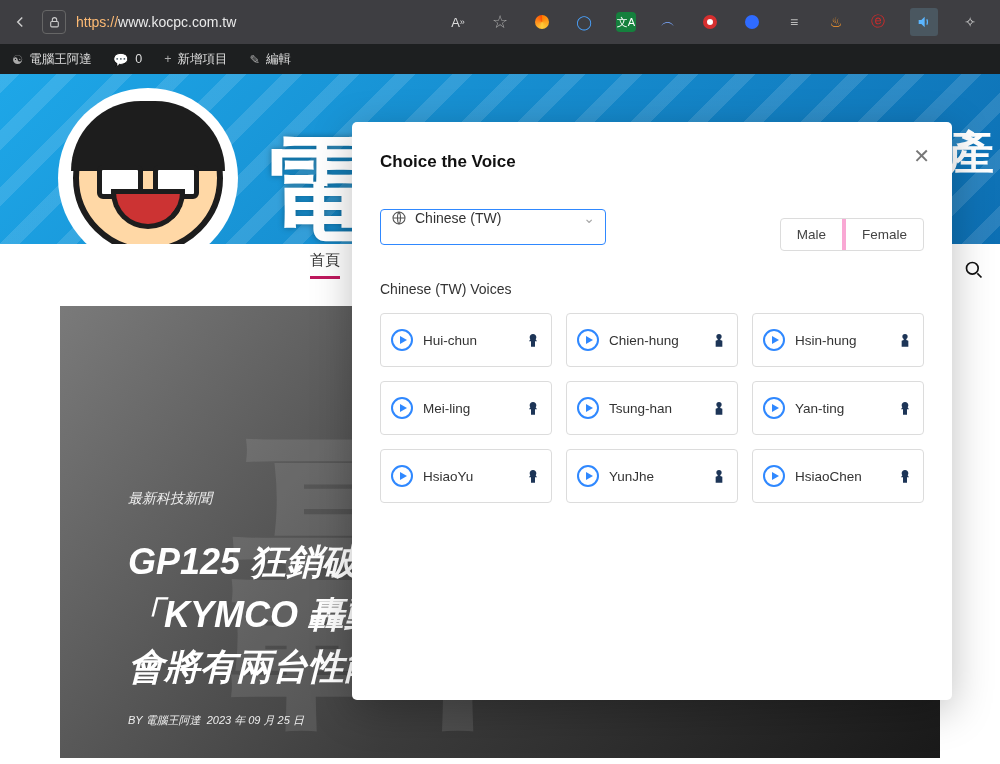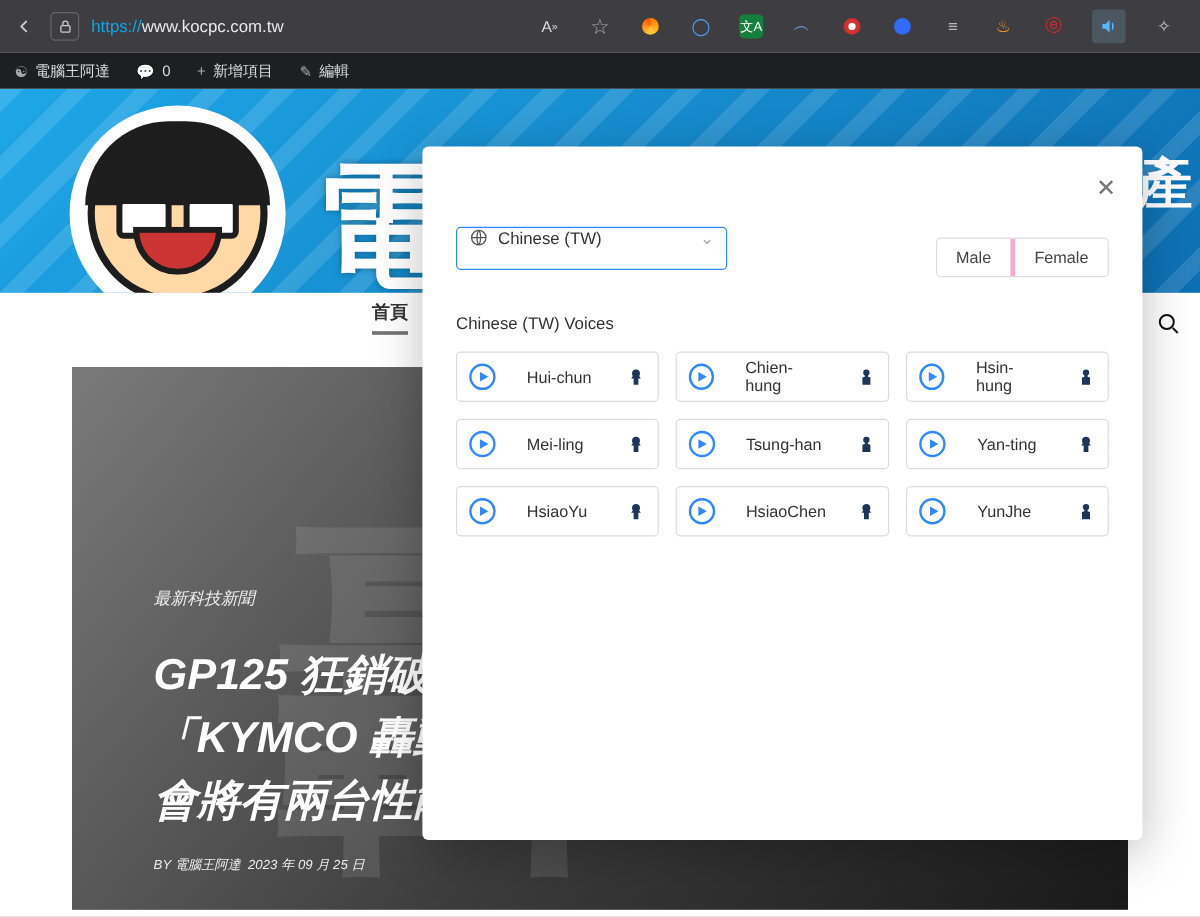--- a/index.html
+++ b/index.html
@@ -30,21 +30,21 @@
     display: flex; align-items: center; justify-content: center;
     color: #ccc;
     border: 1px solid #666; border-radius: 4px;
   }
   .url {
     flex: 0 0 auto;
     color: #eaeaea;
     font-size: 14px;
     white-space: nowrap;
   }
-  .url .muted { color: #0ea5e9; }
+  .url .muted { color: #fdba74; }
   .chrome-right {
     margin-left: auto;
     display: flex;
     align-items: center;
     gap: 22px;
     padding-right: 12px;
   }
   .tb-icon {
     width: 20px; height: 20px;
     display: flex; align-items:center; justify-content:center;
@@ -118,21 +118,21 @@
   .banner-right{
     position:absolute;right:6px;top:48px;
     font-size:46px;font-weight:800;color:#fff;
   }
   .nav-row{
     height:36px;display:flex;align-items:center;
     padding-left:310px;font-size:15px;color:#333;gap:24px;
     background:#fff;
   }
   .nav-row .nitem{padding:6px 0;}
-  .nav-row .nitem.active{border-bottom:3px solid #737373;font-weight:700;text-align:center;}
+  .nav-row .nitem.active{border-bottom:3px solid #be185d;font-weight:400;text-align:center;}
   .search-btn{
     position:absolute;right:6px;top:176px;
     width:40px;height:40px;display:flex;align-items:center;justify-content:center;
     font-size:20px;color:#222;
   }
   
   .hero{
     position:absolute;left:60px;right:60px;top:232px;bottom:6px;
     background:#555 linear-gradient(130deg,#7a7a7a,#3c3c3c 55%,#1a1a1a);
     overflow:hidden;
@@ -188,22 +188,22 @@
   .lang-select .chev{margin-left:auto;color:#aaa;}
   .gender-group{display:flex;border:1px solid #dcdcdc;border-radius:4px;overflow:hidden;margin-top:16px;}
   .gender-group .g{padding:8px 16px;font-size:13.5px;color:#444;border-left:4px solid #f9a8d4;}
   .gender-group .g:first-child{border-left:none;}
   .subhead{margin-top:30px;font-size:14px;color:#333;}
   .voice-grid{
     margin-top:16px;
     display:grid;grid-template-columns:repeat(3,1fr);gap:14px;
   }
   .voice{
-    height:42px;border:1px solid #dcdcdc;border-radius:4px;
-    display:flex;align-items:center;padding:0 10px;gap:26px;
+    height:54px;border:1px solid #dcdcdc;border-radius:4px;
+    display:flex;align-items:center;padding:0 10px;gap:10px;
     font-size:13.5px;color:#333;
   }
   .voice .play{
     width:22px;height:22px;border:2px solid #2f88ff;border-radius:50%;
     display:flex;align-items:center;justify-content:center;
   }
   .voice .play::after{
     content:"";border-left:7px solid #2f88ff;border-top:4px solid transparent;border-bottom:4px solid transparent;margin-left:2px;
   }
   .voice .who{margin-left:auto;display:flex;}
@@ -316,20 +316,21 @@
         <span>「KYMCO 轟動</span><br>
         <span>會將有兩台性能車款登場？</span>
       </div>
       <div class="byline">
         <span>BY </span><span>電腦王阿達</span>&nbsp;&nbsp;<span>2023 年 09 月 25 日</span>
       </div>
     </div>
   </div>
 
   <div class="modal">
+    <div class="m-title">Choice the Voice</div>
     <div class="close">✕</div>
 
     <div class="row-top">
       <div class="lang-select">
         <svg width="16" height="16" viewBox="0 0 24 24" fill="none" stroke="#555" stroke-width="1.6">
             <circle cx="12" cy="12" r="9"></circle>
             <path d="M3 12h18M12 3c3 3 3 15 0 18M12 3c-3 3-3 15 0 18"></path>
           </svg>
         <span>Chinese (TW)</span>
         <span class="chev">⌄</span>
@@ -402,32 +403,32 @@
           <span class="play"></span>
           <span>HsiaoYu</span>
           <span class="who">
             <svg viewBox="0 0 24 24" width="16" height="16">
               <path fill="#1d3557" d="M12 3c-3 0-5 2-5 5 0 2 1 3 1 3l-2 3h3v8h6v-8h3l-2-3s1-1 1-3c0-3-2-5-5-5z"></path>
             </svg>
           </span>
         </div>
         <div class="voice">
           <span class="play"></span>
+          <span>YunJhe</span>
+          <span class="who">
+            <svg viewBox="0 0 24 24" width="16" height="16">
+              <path fill="#1d3557" d="M12 3a4 4 0 0 1 4 4 4 4 0 0 1-2 3.5V12l3 1v9H7v-9l3-1v-1.5A4 4 0 0 1 8 7a4 4 0 0 1 4-4z"></path>
+            </svg>
+          </span>
+        </div>
+        <div class="voice">
+          <span class="play"></span>
           <span>HsiaoChen</span>
           <span class="who">
             <svg viewBox="0 0 24 24" width="16" height="16">
               <path fill="#1d3557" d="M12 3c-3 0-5 2-5 5 0 2 1 3 1 3l-2 3h3v8h6v-8h3l-2-3s1-1 1-3c0-3-2-5-5-5z"></path>
             </svg>
           </span>
         </div>
-        <div class="voice">
-          <span class="play"></span>
-          <span>YunJhe</span>
-          <span class="who">
-            <svg viewBox="0 0 24 24" width="16" height="16">
-              <path fill="#1d3557" d="M12 3a4 4 0 0 1 4 4 4 4 0 0 1-2 3.5V12l3 1v9H7v-9l3-1v-1.5A4 4 0 0 1 8 7a4 4 0 0 1 4-4z"></path>
-            </svg>
-          </span>
-        </div>
       </div>
 
   </div>
 </div>
 
 </body></html>

